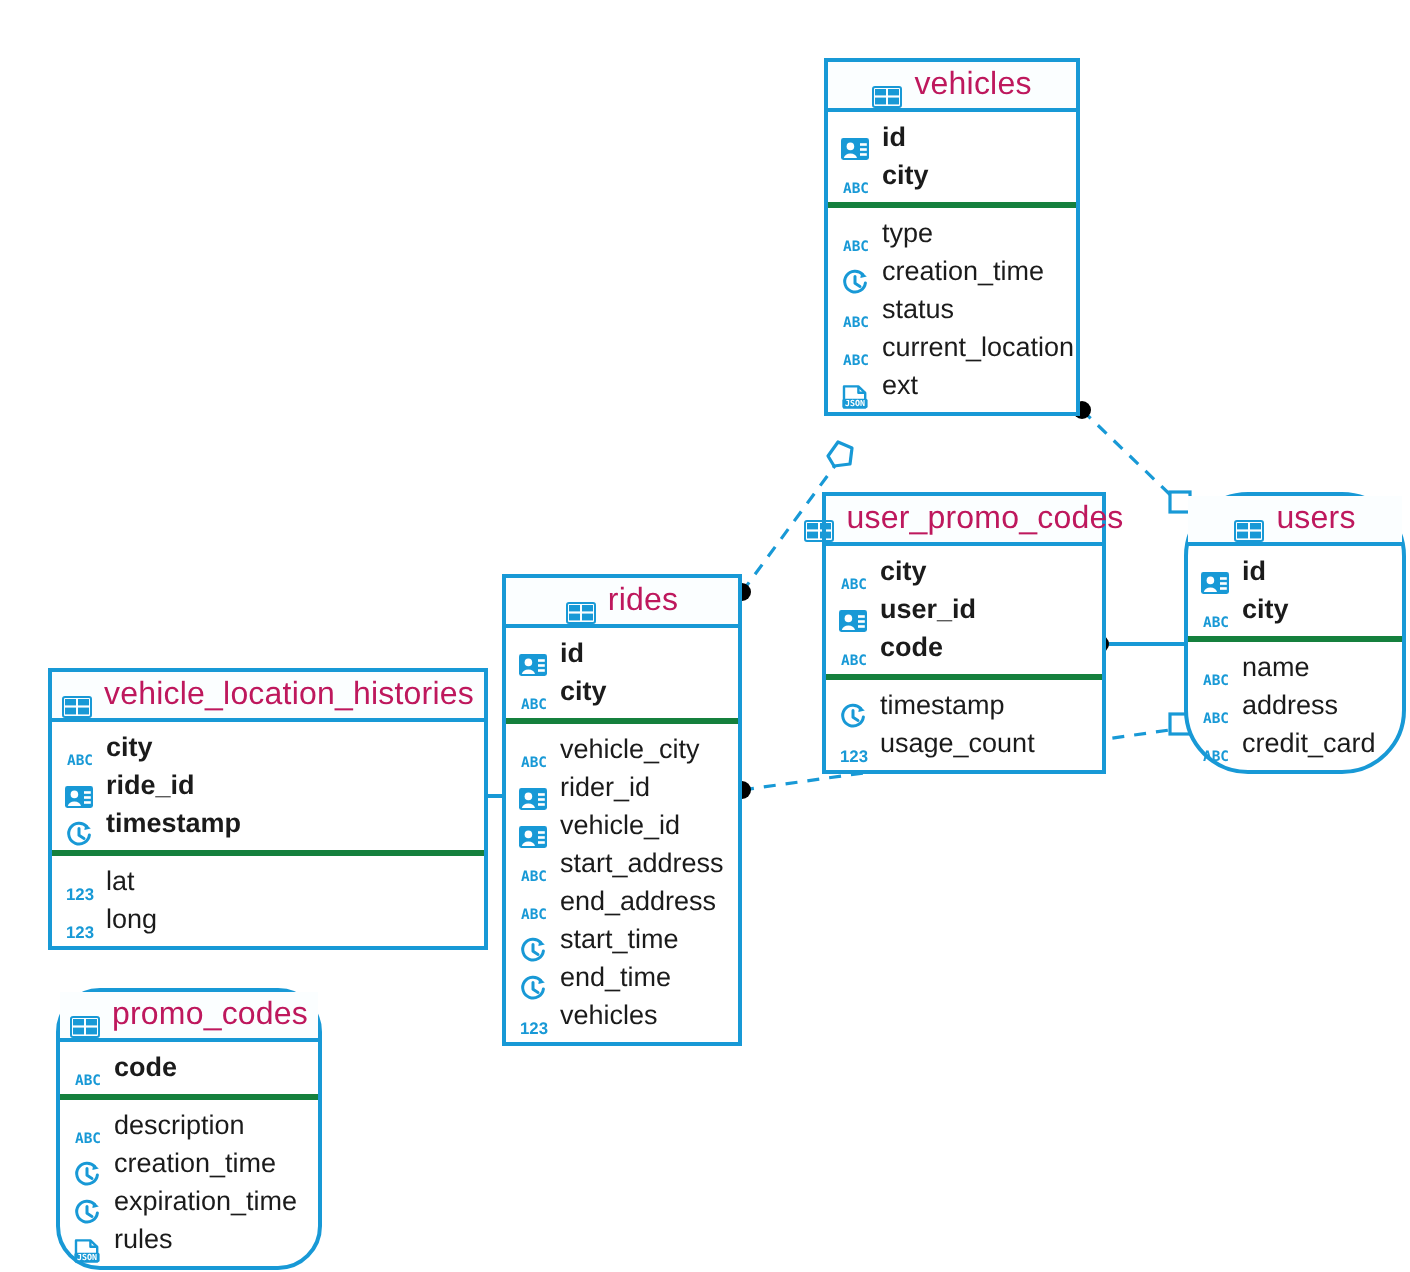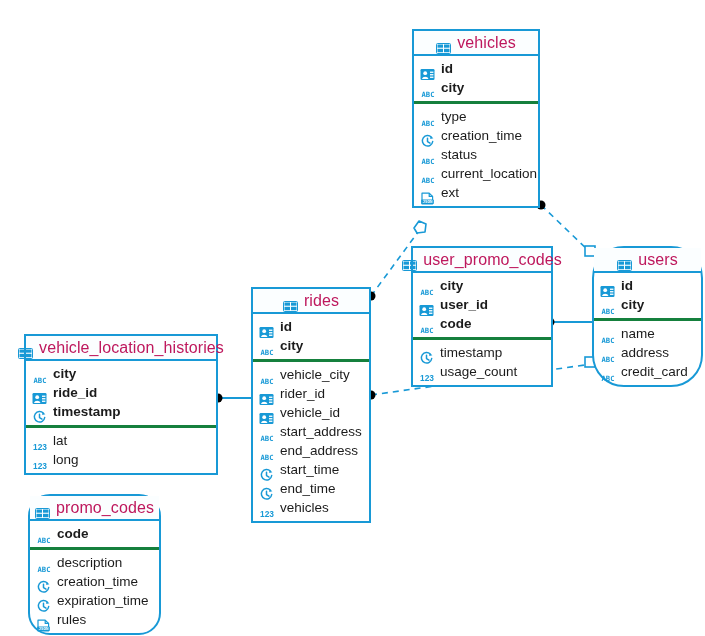--- a/index.html
+++ b/index.html
@@ -436,21 +436,21 @@
         <div class="field">
           <span class="ico">
             <svg width="16" height="15" viewBox="0 0 16 15">
               <text x="8" y="10.8" text-anchor="middle" font-family="Liberation Sans, sans-serif" font-size="8.4" font-weight="bold" fill="#1899D6">123</text>
             </svg>
           </span>
           <span class="field-label">vehicles</span>
         </div>
       </div>
     </div>
-    <div class="table-box" style="left: 24px; top: 334px; width: 194px;">
+    <div class="table-box" style="left: 24px; top: 334px; width: 220px;">
       <div class="tbl-header">
         <span class="ico">
           <svg width="15" height="15" viewBox="0 0 15 15">
             <rect x="0.5" y="2.5" width="14" height="10" rx="1" fill="none" stroke="#1899D6" stroke-width="1"></rect>
             <rect x="1.5" y="3.5" width="5.5" height="3.2" fill="#1899D6"></rect>
             <rect x="8" y="3.5" width="5.5" height="3.2" fill="#1899D6"></rect>
             <rect x="1.5" y="7.8" width="5.5" height="3.4" fill="#1899D6"></rect>
             <rect x="8" y="7.8" width="5.5" height="3.4" fill="#1899D6"></rect>
           </svg>
         </span>

